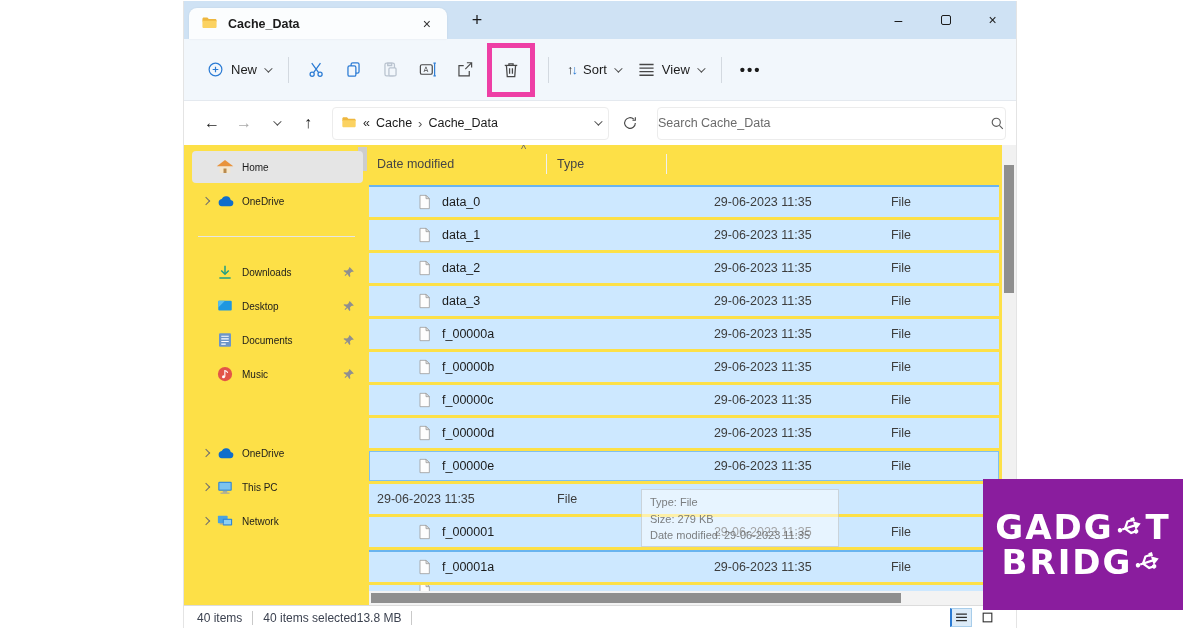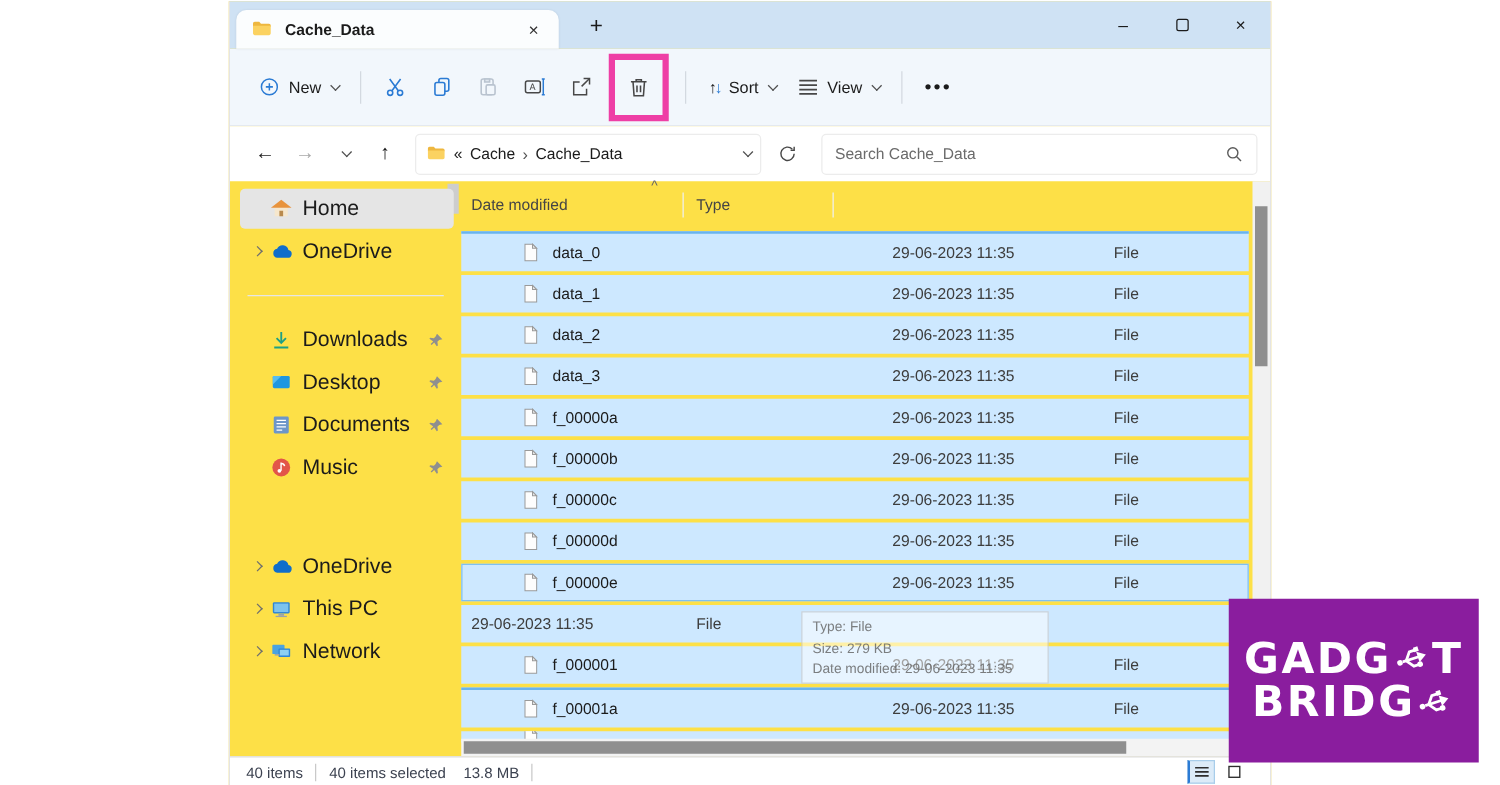--- a/index.html
+++ b/index.html
@@ -40,33 +40,33 @@
   .addressbar { height:44px; background:#fff; display:flex; align-items:center; padding:0 10px 0 12px; }
   .nav-arrow { width:32px; height:32px; display:flex; align-items:center; justify-content:center;
     font-size:16px; color:#1b1b1b; }
   .nav-arrow.disabled { color:#a9a9a9; }
   .breadcrumb { width:277px; height:33px; border:1px solid #ececec; border-radius:4px; display:flex;
     align-items:center; padding:0 8px; gap:6px; margin-left:8px; font-size:12.5px; color:#1b1b1b; }
   .crumb-sep { color:#555; font-size:13px; }
   .bc-chev { margin-left:auto; }
   .refresh-btn { width:34px; height:32px; display:flex; align-items:center; justify-content:center; margin-left:4px; }
   .searchbox { flex:1; height:33px; border:1px solid #ececec; border-radius:4px; margin-left:10px;
-    display:flex; align-items:center; padding:0 10px; }
+    display:flex; align-items:center; padding:0 0; }
   .searchbox input { border:none; outline:none; flex:1; font-size:12.5px; color:#444; background:transparent;
     font-family:"Liberation Sans","DejaVu Sans",sans-serif; }
   .searchbox input::placeholder { color:#6b6b6b; opacity:1; }
 
   
   .content { position:relative; height:460px; display:flex; }
 
   
   .sidebar { width:185px; padding-top:6px; position:relative; flex:none; }
   .sb-scroll { position:absolute; right:2px; top:2px; width:9px; height:24px; background:#cdcdcd; }
   .side-item { display:flex; align-items:center; height:32px; margin:0 6px 2px 8px; padding:0 6px;
-    border-radius:4px; font-size:17px; color:#1b1b1b; position:relative; }
+    border-radius:4px; font-size:10px; color:#1b1b1b; position:relative; }
   .side-item.selected { background:#e5e5e5; }
   .sb-chev { width:16px; display:flex; justify-content:center; flex:none; }
   .sb-chev .cvr { width:6px; height:6px; border-right:1.4px solid #6e6e6e; border-bottom:1.4px solid #6e6e6e;
     display:inline-block; transform:rotate(-45deg); }
   .sb-ico { width:22px; display:flex; justify-content:center; flex:none; margin-right:6px; }
   .sb-label { flex:1; white-space:nowrap; }
   .sb-pin { margin-right:2px; display:flex; }
   .sb-div { height:1px; background:#e6e6e6; margin:19px 14px; }
   .gap-big { margin-top:47px !important; }
 
@@ -568,21 +568,21 @@
     </div>
     <div class="hscroll">
       <div class="hthumb"></div>
     </div>
   </div>
 
   <div class="statusbar">
     <span class="sb-text">40 items</span>
     <span class="sb-sep"></span>
     <span class="sb-text">40 items selected</span>
-    <span class="sb-text" style="margin-left:14px">13.8 MB</span>
+    <span class="sb-text" style="margin-left:0">13.8 MB</span>
     <span class="sb-sep"></span>
     <div class="status-icons">
       <span class="view-ic sel">
         <svg width="13" height="12" viewBox="0 0 24 20" stroke="#2d2d2d" stroke-width="2.4" fill="none">
           <path d="M2 3h20M2 9h20M2 15h20"></path>
           </svg>
       </span>
       <span class="view-ic">
         <svg width="13" height="13" viewBox="0 0 24 24" stroke="#2d2d2d" stroke-width="2" fill="none">
           <rect x="4" y="4" width="16" height="16"></rect>

